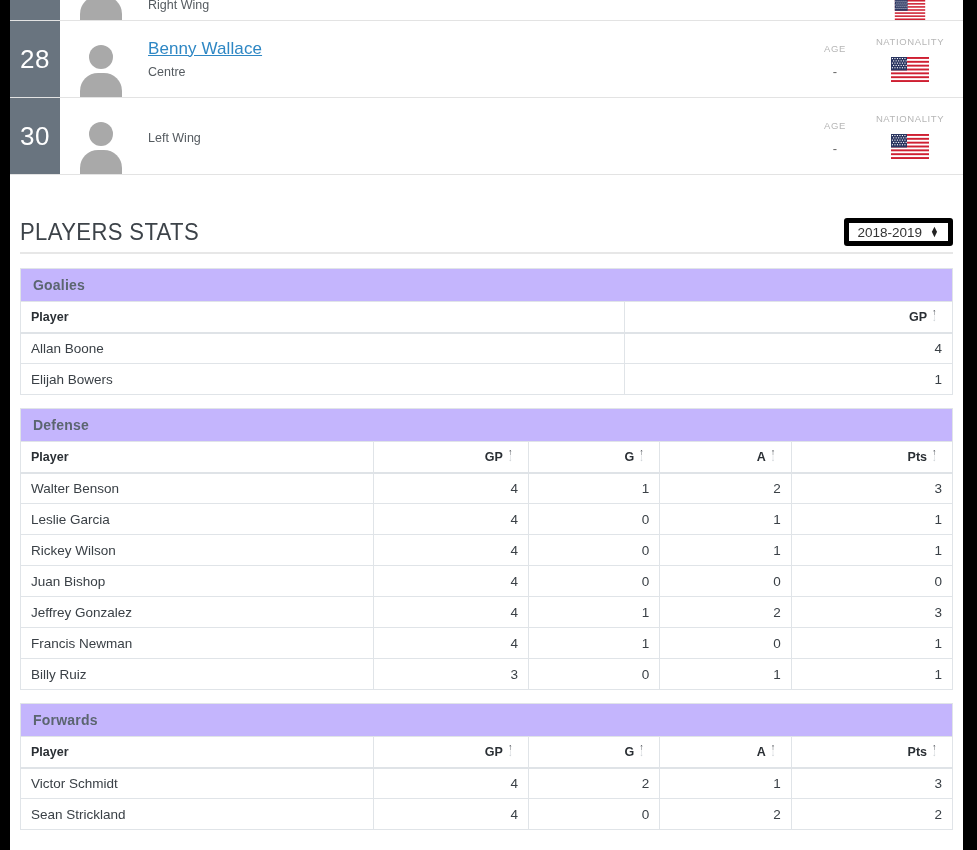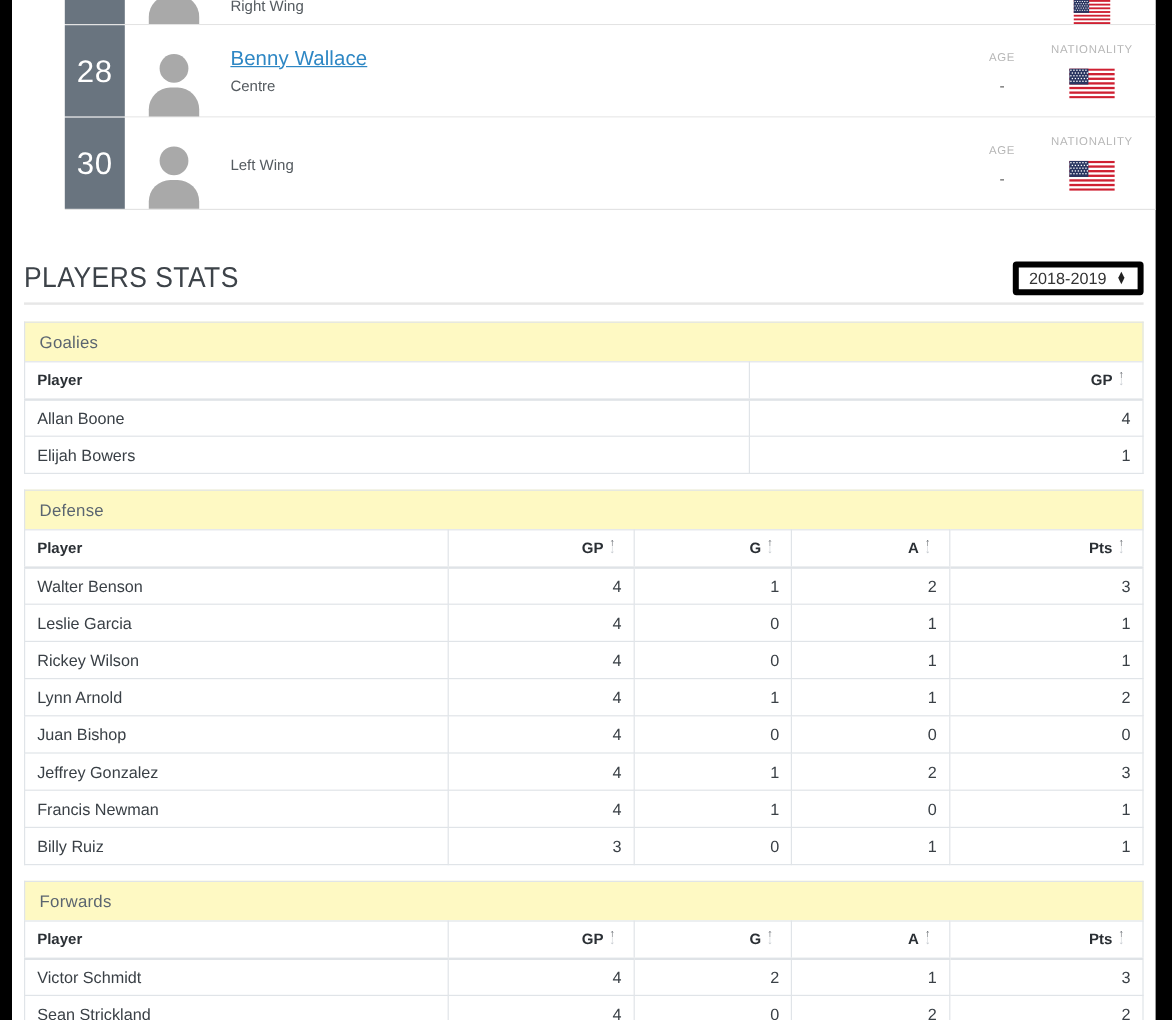--- a/index.html
+++ b/index.html
@@ -18,21 +18,21 @@
   }
   
   .page {
     position: absolute;
     left: 10px; top: 0; width: 953px; height: 850px;
     background: #ffffff;
     overflow: hidden;
   }
 
   
-  .roster { width: 100%; padding-left: 44px; }
+  .roster { width: 100%; }
   .roster-row {
     display: flex;
     align-items: stretch;
     border-bottom: 1px solid #e3e3e3;
     height: 77px;
     background: #fff;
   }
   .roster-row.partial { height: 21px; border-bottom: 1px solid #e3e3e3; }
   .jersey {
     width: 50px;
@@ -151,27 +151,28 @@
     cursor: pointer;
   }
   .spin { display: flex; flex-direction: column; line-height: 5px; font-size: 9px; color: #222; }
 
   .rule {
     height: 2px; background: #e7e7e7; width: 100%;
     margin-bottom: 14px;
   }
 
   .sec-head {
-    background: #fef9c3;
+    background: #c4b5fd;
     border: 1px solid #e0e4e8;
     border-bottom: none;
     color: #5b6570;
     font-size: 14px;
     padding: 8px 12px 8px 12px;
     letter-spacing: 0.2px;
+    font-weight: bold;
   }
   table.stats {
     width: 100%;
     border-collapse: collapse;
     table-layout: fixed;
     margin-bottom: 13px;
     background: #fff;
   }
   table.stats th, table.stats td {
     border: 1px solid #e0e4e8;
@@ -495,27 +496,20 @@
                 <td class="num">1</td>
               </tr>
               <tr>
                 <td class="player-col">Rickey Wilson</td>
                 <td class="num">4</td>
                 <td class="num">0</td>
                 <td class="num">1</td>
                 <td class="num">1</td>
               </tr>
               <tr>
-                <td class="player-col">Lynn Arnold</td>
-                <td class="num">4</td>
-                <td class="num">1</td>
-                <td class="num">1</td>
-                <td class="num">2</td>
-              </tr>
-              <tr>
                 <td class="player-col">Juan Bishop</td>
                 <td class="num">4</td>
                 <td class="num">0</td>
                 <td class="num">0</td>
                 <td class="num">0</td>
               </tr>
               <tr>
                 <td class="player-col">Jeffrey Gonzalez</td>
                 <td class="num">4</td>
                 <td class="num">1</td>

